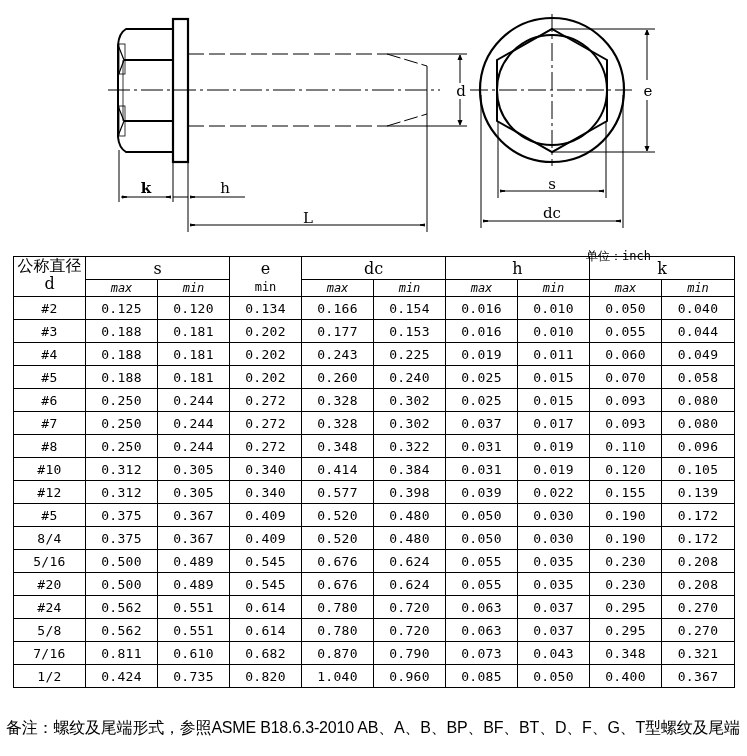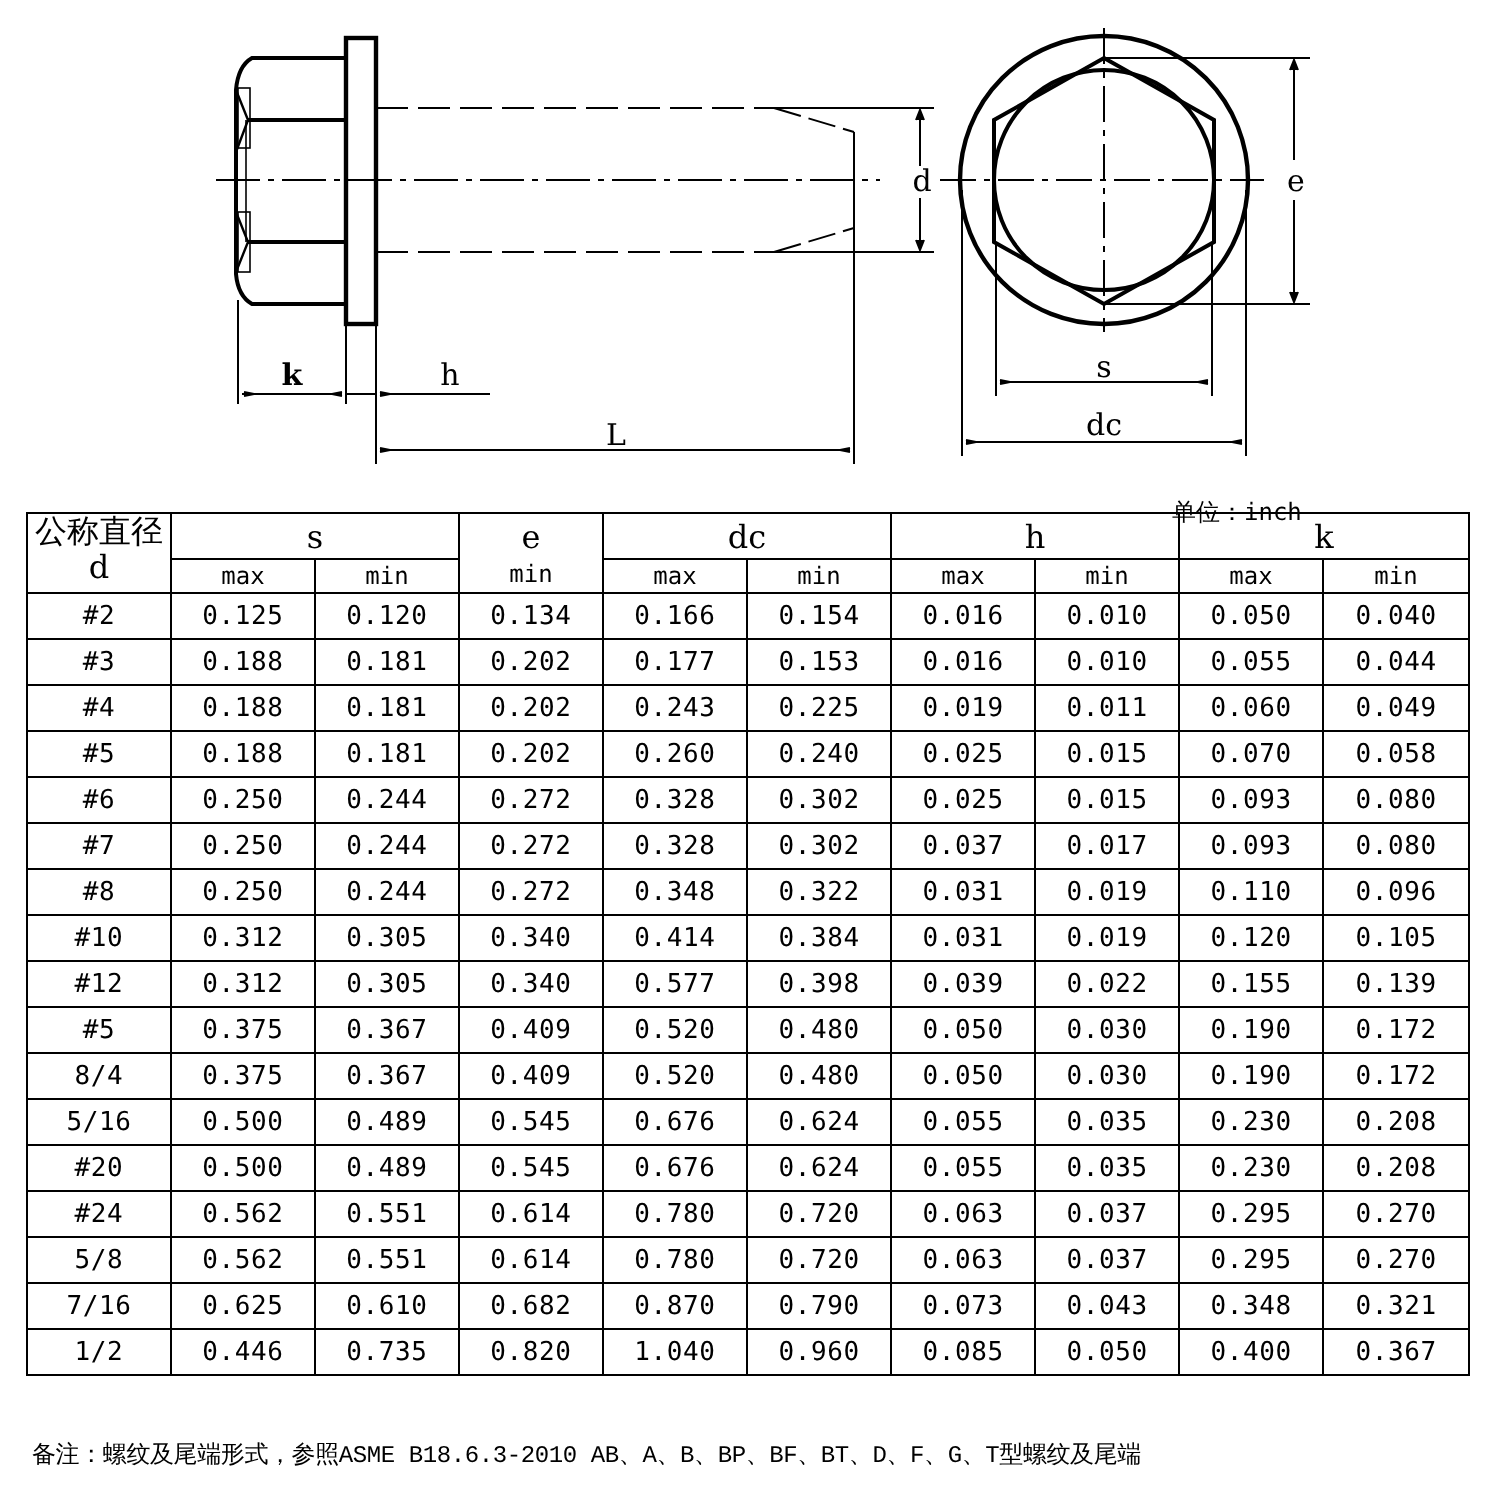--- a/index.html
+++ b/index.html
@@ -9,29 +9,29 @@
   .lbl { position:absolute; font-family:"DejaVu Serif","Liberation Serif",serif;
          font-size:15px; line-height:15px; transform:translate(-50%,-50%); }
   #unit { position:absolute; left:586px; top:248px; font-size:12px; line-height:16px;
           font-family:"DejaVu Sans Mono","Liberation Mono",monospace; }
   table { position:absolute; left:13px; top:256px; border-collapse:collapse;
           table-layout:fixed; width:721px; }
   td, th { border:1.5px solid #000; padding:0; text-align:center; font-weight:normal;
            font-family:"DejaVu Sans Mono","Liberation Mono",monospace; font-size:13px;
            overflow:hidden; white-space:nowrap; }
   tr.h1 th { height:22px; font-size:16px; font-family:"DejaVu Serif","Liberation Serif",serif; }
-  tr.h2 th { height:16px; font-size:12px; }
+  tr.h2 th { height:16px; font-size:12px;font-style:italic; }
   tbody td { height:22px; font-size:13px; letter-spacing:0.3px; }
   th.nom { font-size:14px; line-height:18px; vertical-align:top; font-family:"DejaVu Sans","Liberation Sans",sans-serif; }
   .nom-d { display:block; font-family:"DejaVu Serif","Liberation Serif",serif; font-size:16px; }
   th.e-cell { vertical-align:top; padding-top:2px; }
   .e-sym { display:block; font-size:16px; font-family:"DejaVu Serif","Liberation Serif",serif; line-height:20px; }
   .e-sub { display:block; font-size:12px; line-height:16px; font-family:"DejaVu Sans Mono","Liberation Mono",monospace; }
-  #note { position:absolute; left:16px; top:718px; font-size:12px; line-height:20px;
-          font-family:Liberation Mono, monospace; white-space:nowrap; letter-spacing:-0.2px; }
+  #note { position:absolute; left:6px; top:718px; font-size:16px; line-height:20px;
+          font-family:Liberation Sans, sans-serif; white-space:nowrap; letter-spacing:-0.2px; }
 </style>
 </head>
 <body>
 
 <div id="drawing">
   <svg width="747" height="245" viewBox="0 0 747 245">
     <g stroke="#000" fill="none">
 
       <g stroke-width="1.5">
         <path d="M173,29 L126,29 Q119,33 118,45 L118,137 Q119,148 126,152 L173,152" stroke-width="2"></path>
@@ -340,33 +340,33 @@
         <td>0.614</td>
         <td>0.780</td>
         <td>0.720</td>
         <td>0.063</td>
         <td>0.037</td>
         <td>0.295</td>
         <td>0.270</td>
       </tr>
       <tr>
         <td>7/16</td>
-        <td>0.625</td>
+        <td>0.811</td>
         <td>0.610</td>
         <td>0.682</td>
         <td>0.870</td>
         <td>0.790</td>
         <td>0.073</td>
         <td>0.043</td>
         <td>0.348</td>
         <td>0.321</td>
       </tr>
       <tr>
         <td>1/2</td>
-        <td>0.446</td>
+        <td>0.424</td>
         <td>0.735</td>
         <td>0.820</td>
         <td>1.040</td>
         <td>0.960</td>
         <td>0.085</td>
         <td>0.050</td>
         <td>0.400</td>
         <td>0.367</td>
       </tr>
     </tbody>

